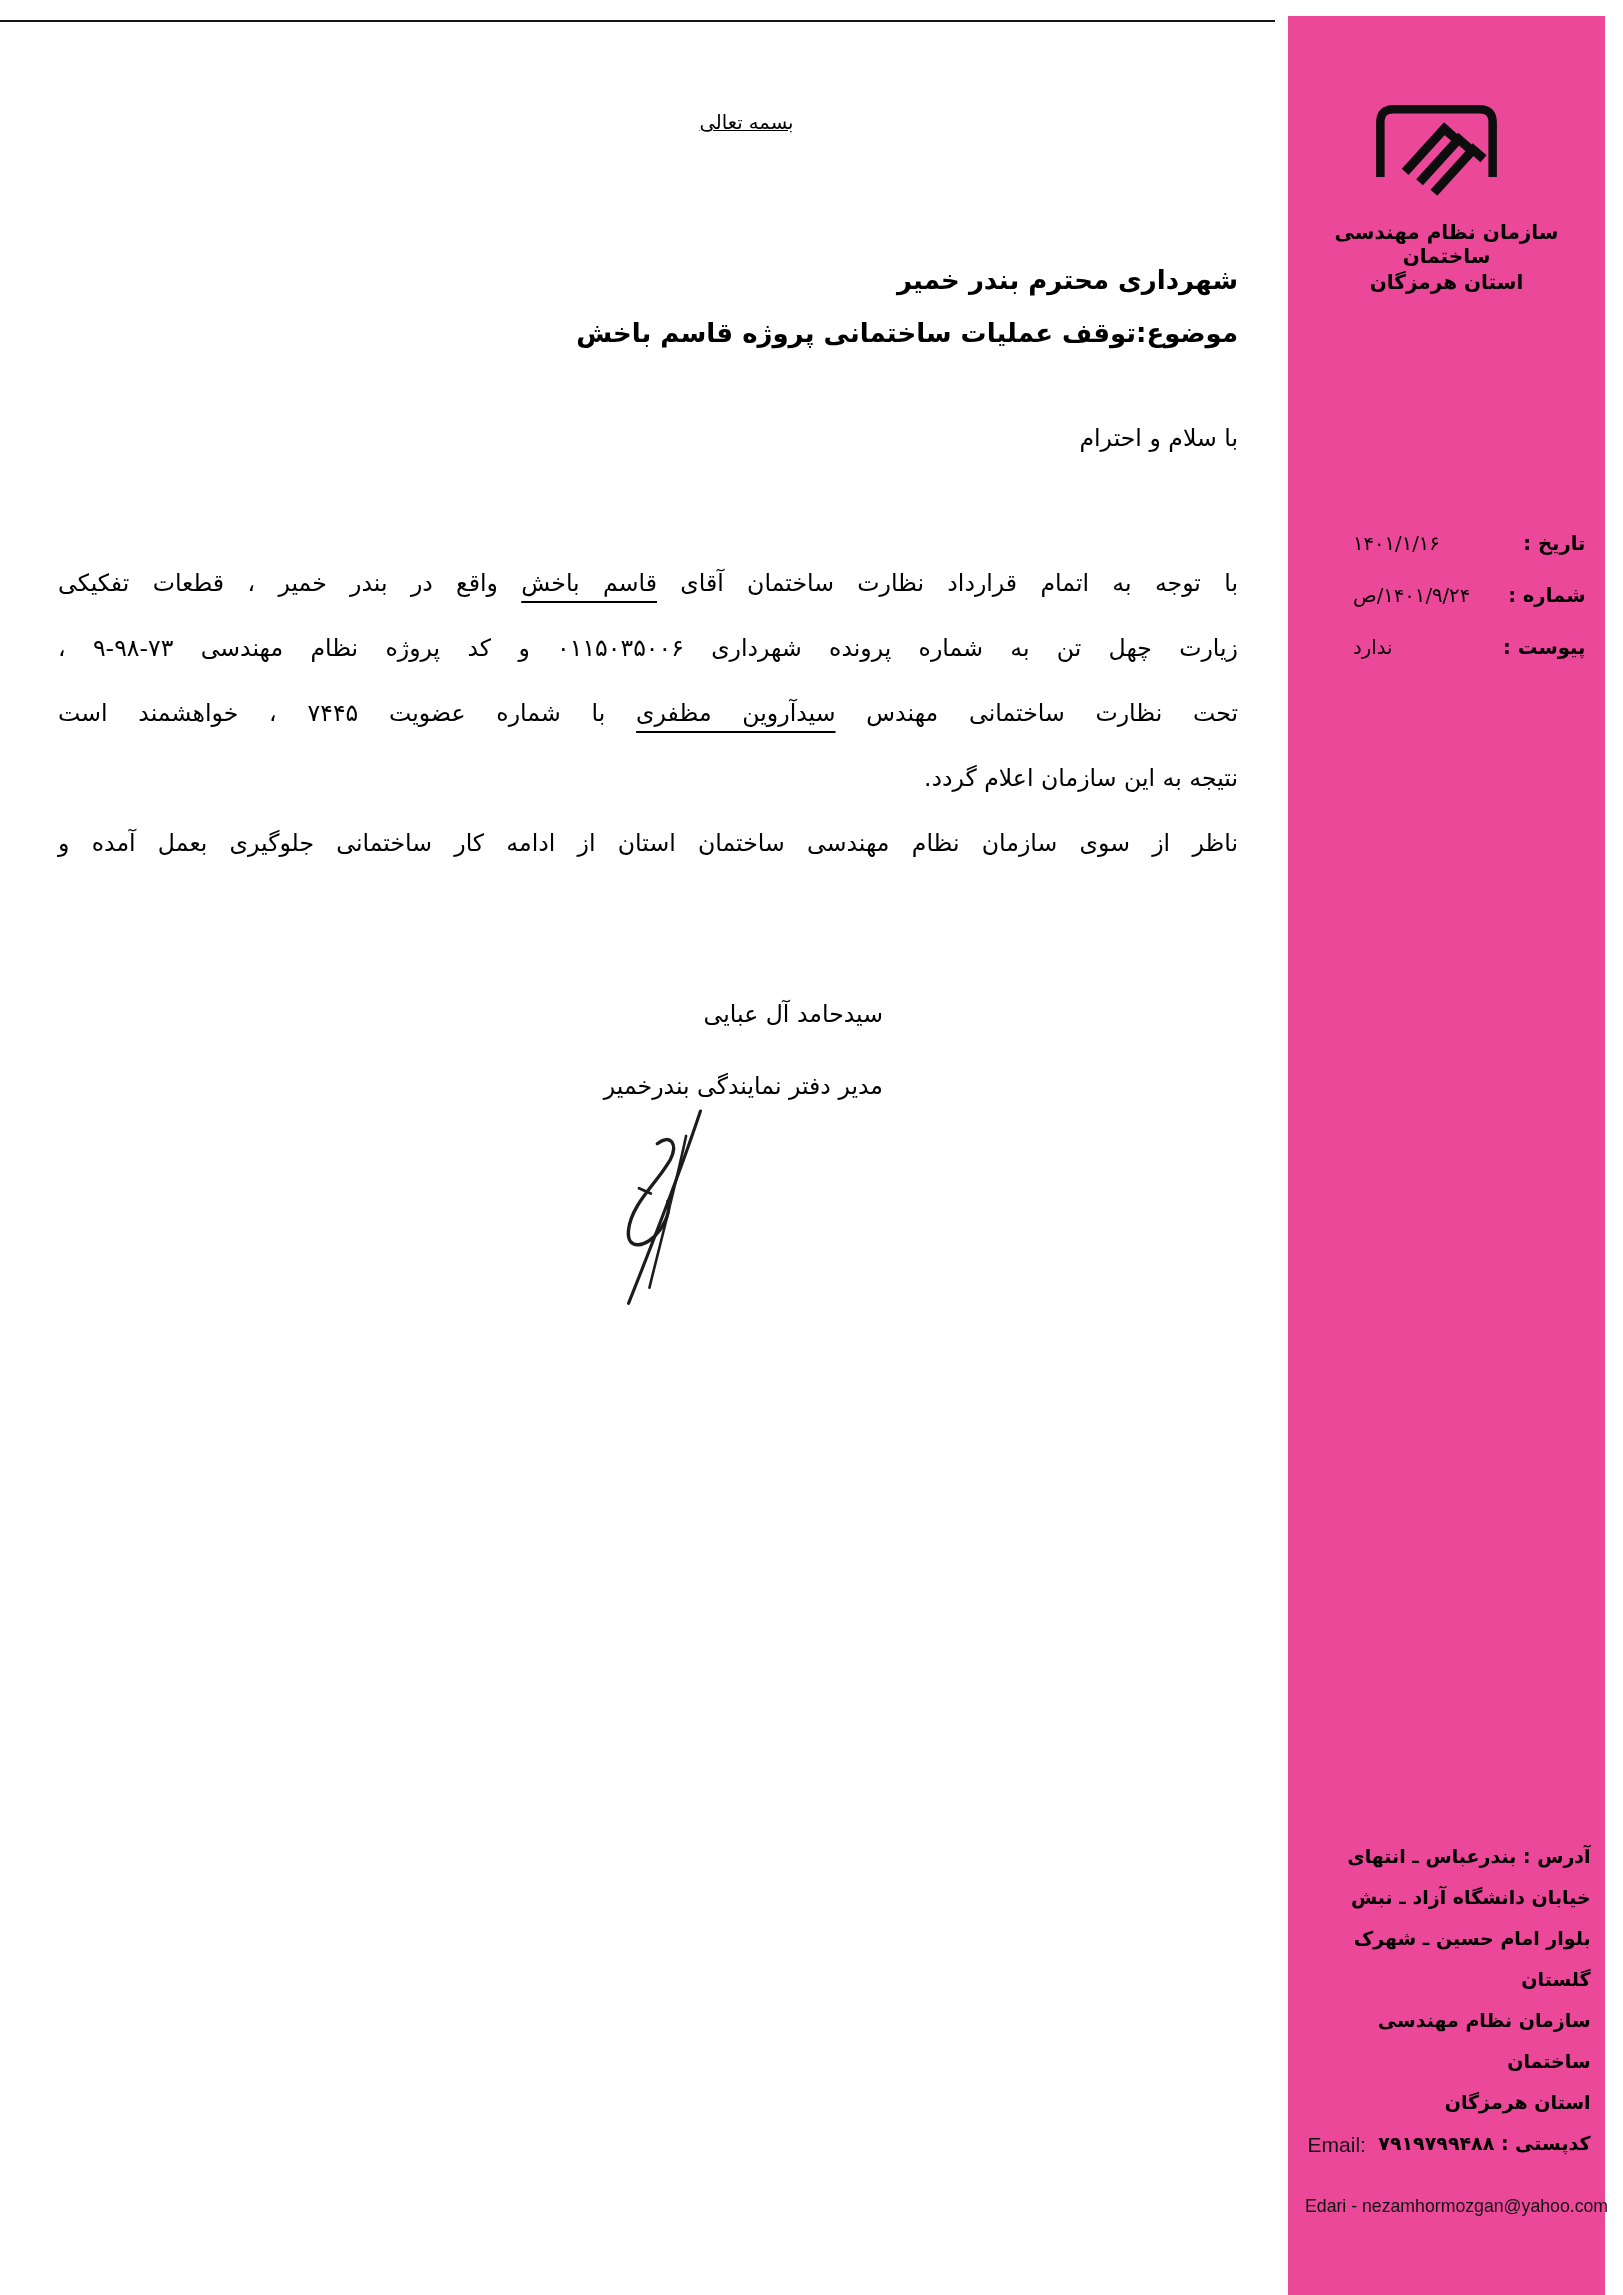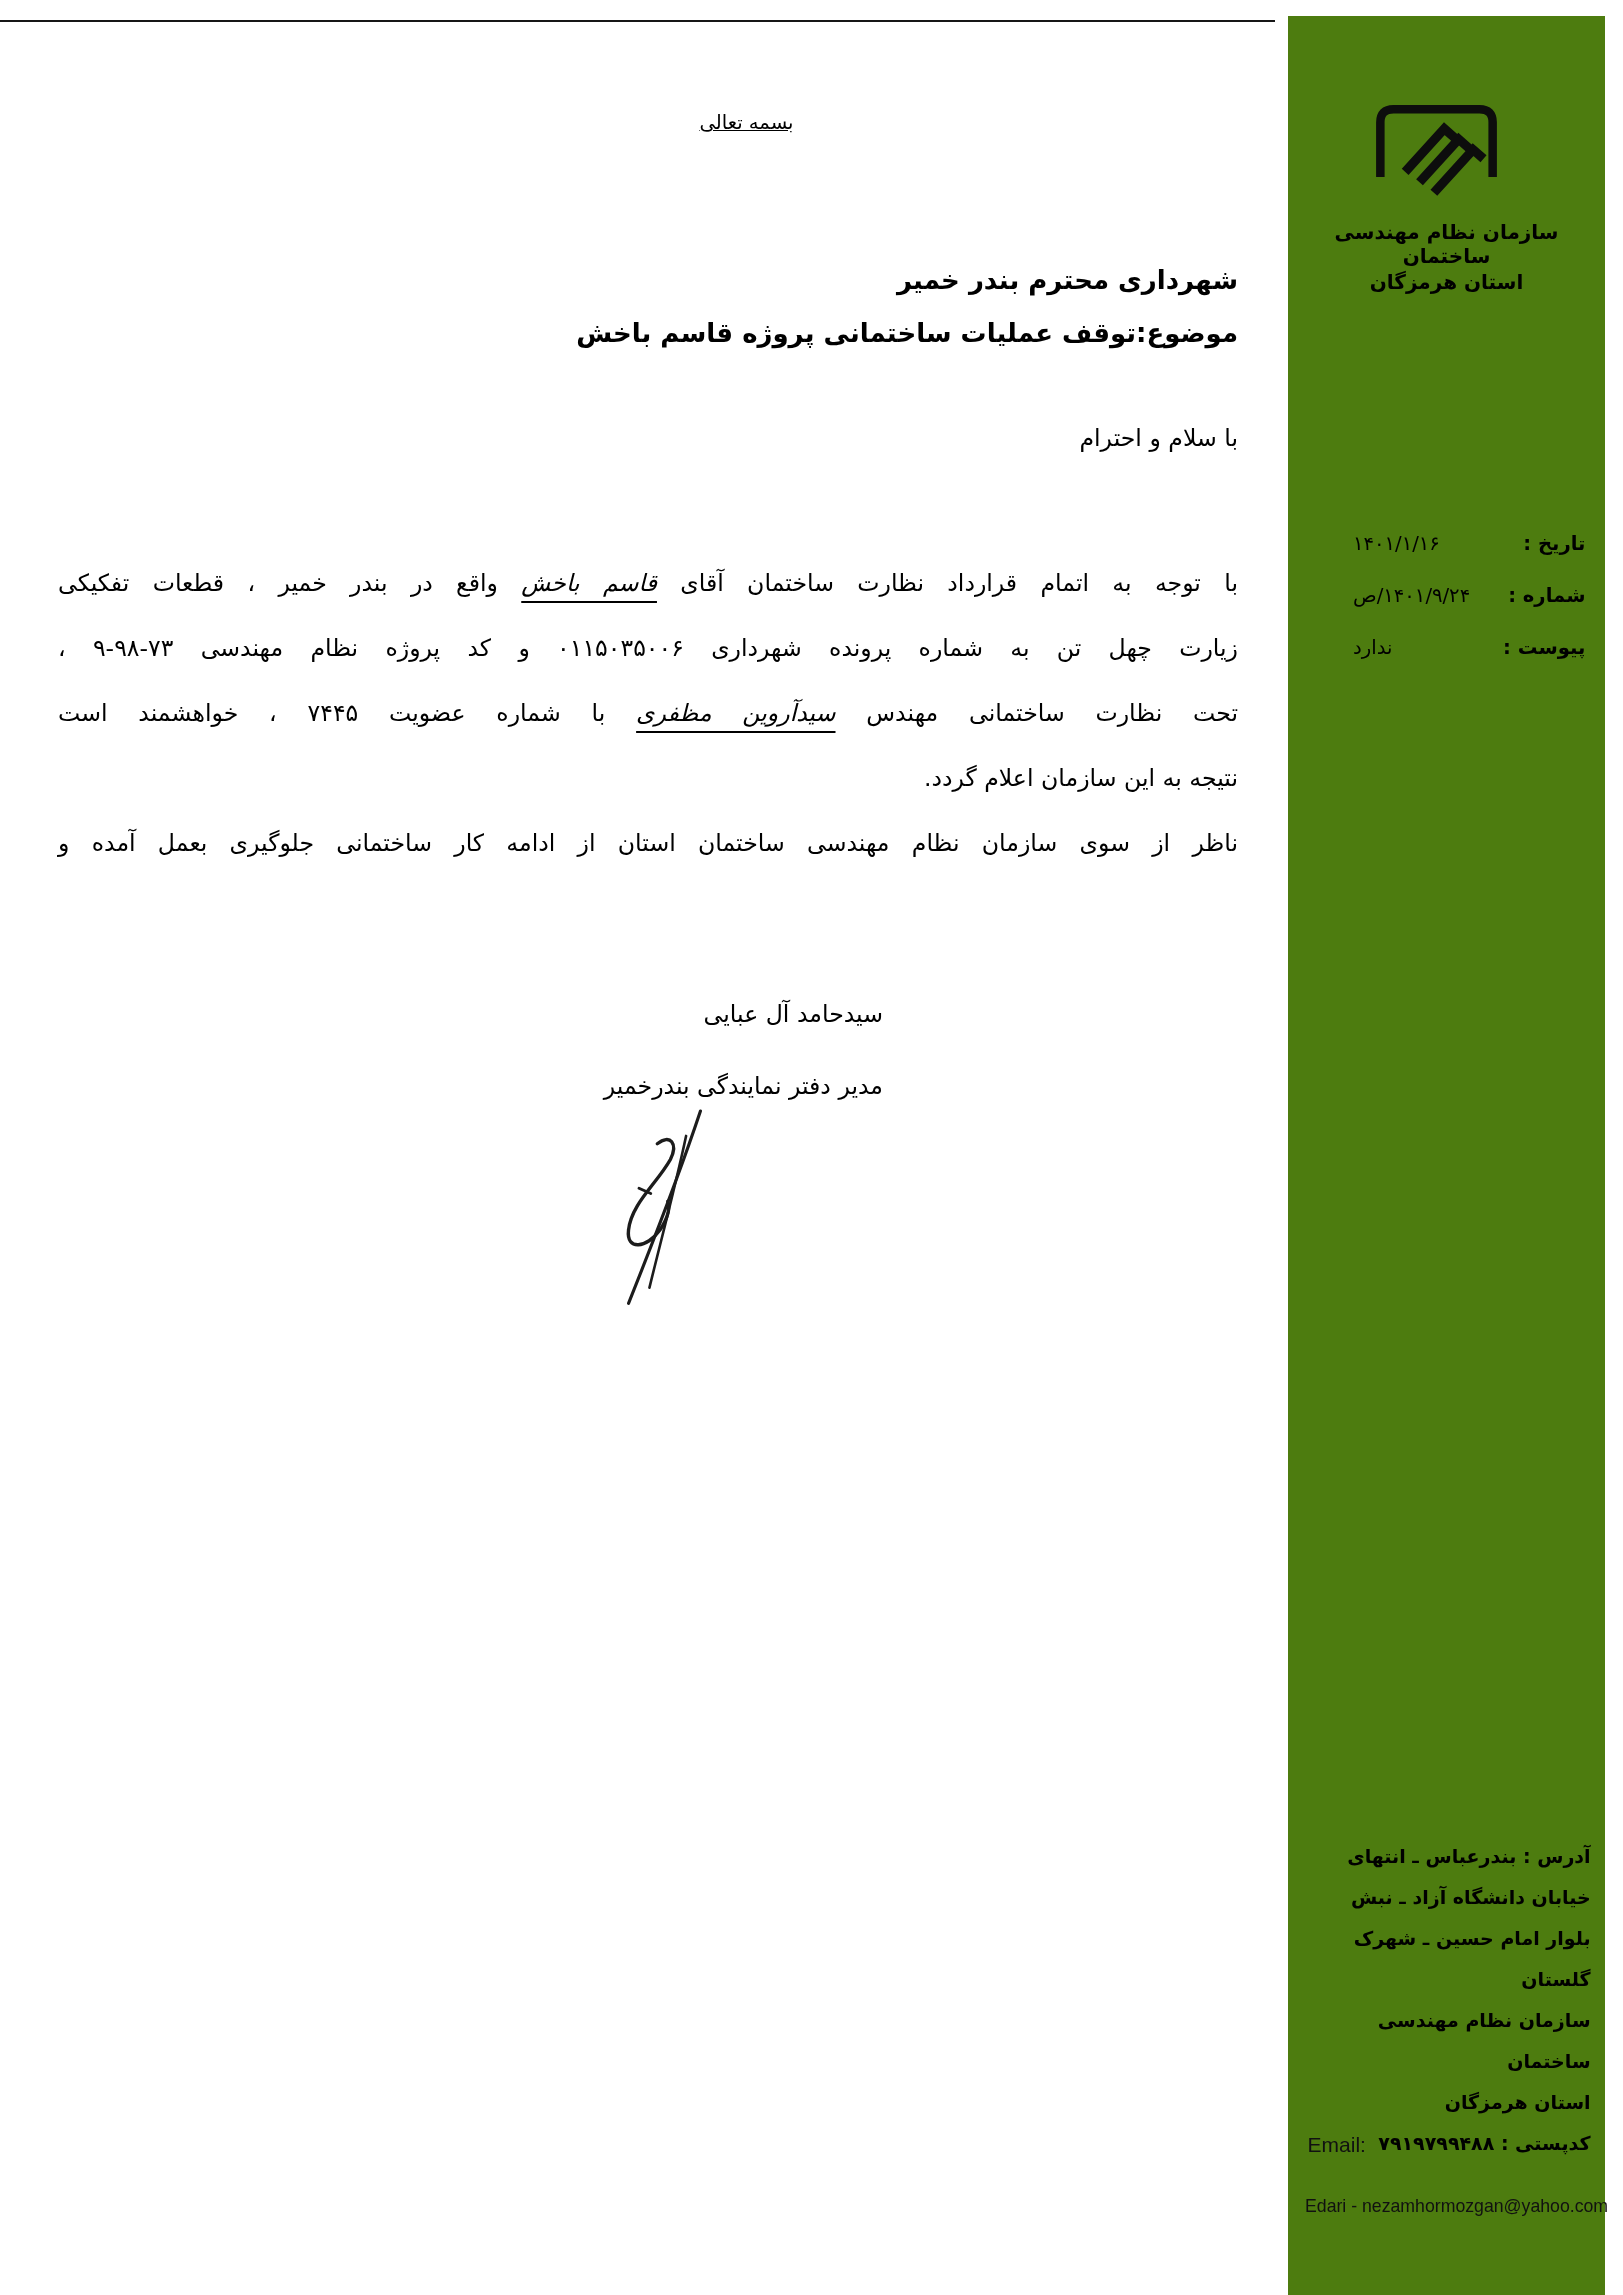--- a/index.html
+++ b/index.html
@@ -17,21 +17,21 @@
     position: absolute;
     left: 0; top: 19.6px;
     width: 1275px; height: 2.6px;
     background: #161616;
   }
   
   .sidebar {
     position: absolute;
     left: 1288px; top: 16.4px;
     width: 317px; height: 2279px;
-    background: #4d7c0f;
+    background: #ec4899;
   }
   .logo-svg { position: absolute; left: 83px; top: 84px; }
   .org-line {
     position: absolute; left: 0; right: 0;
     text-align: center; direction: rtl;
     font-weight: bold; font-size: 20px;
   }
   .org-line.l1 { top: 204px; }
   .org-line.l2 { top: 254px; }
   .fields { position: absolute; top: 501px; left: 0; right: 0; direction: rtl; }
@@ -79,21 +79,20 @@
   }
   .body-line {
     height: 65px; line-height: 65px;
     text-align: justify; text-align-last: justify;
   }
   .body-line.last { text-align-last: right; }
   .u {
     text-decoration: underline;
     text-underline-offset: 9.8px;
     text-decoration-thickness: 2px;
-    font-style: italic;
   }
   .sig-block {
     position: absolute; left: 425px; top: 1000px; width: 458px;
     text-align: right; direction: rtl; font-size: 23.6px;
   }
   .sig-title { margin-top: 44px; }
   .sig-scribble { position: absolute; left: 571px; top: 1107px; }
 </style>
 </head>
 <body>

